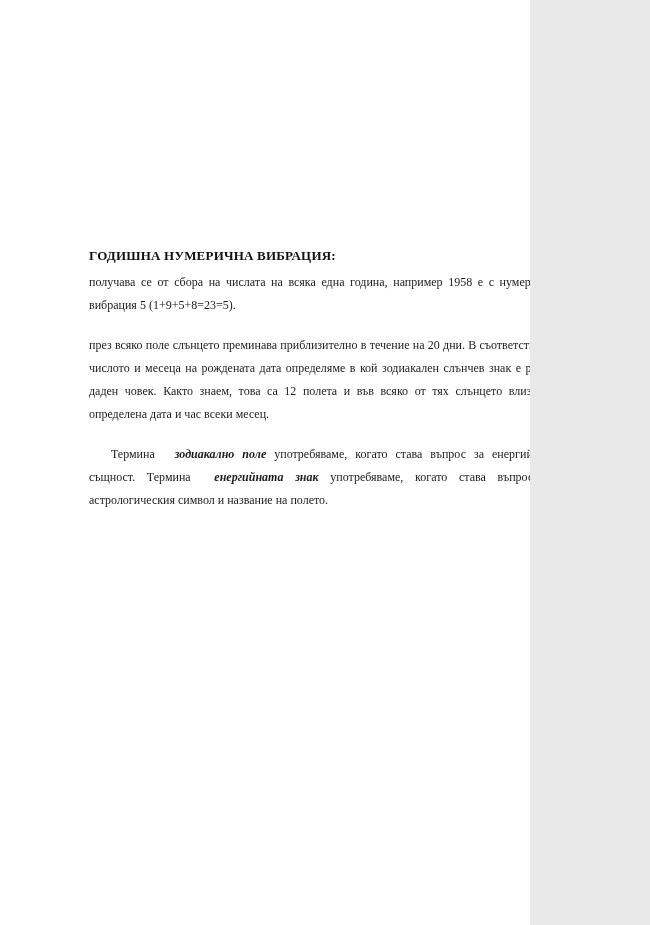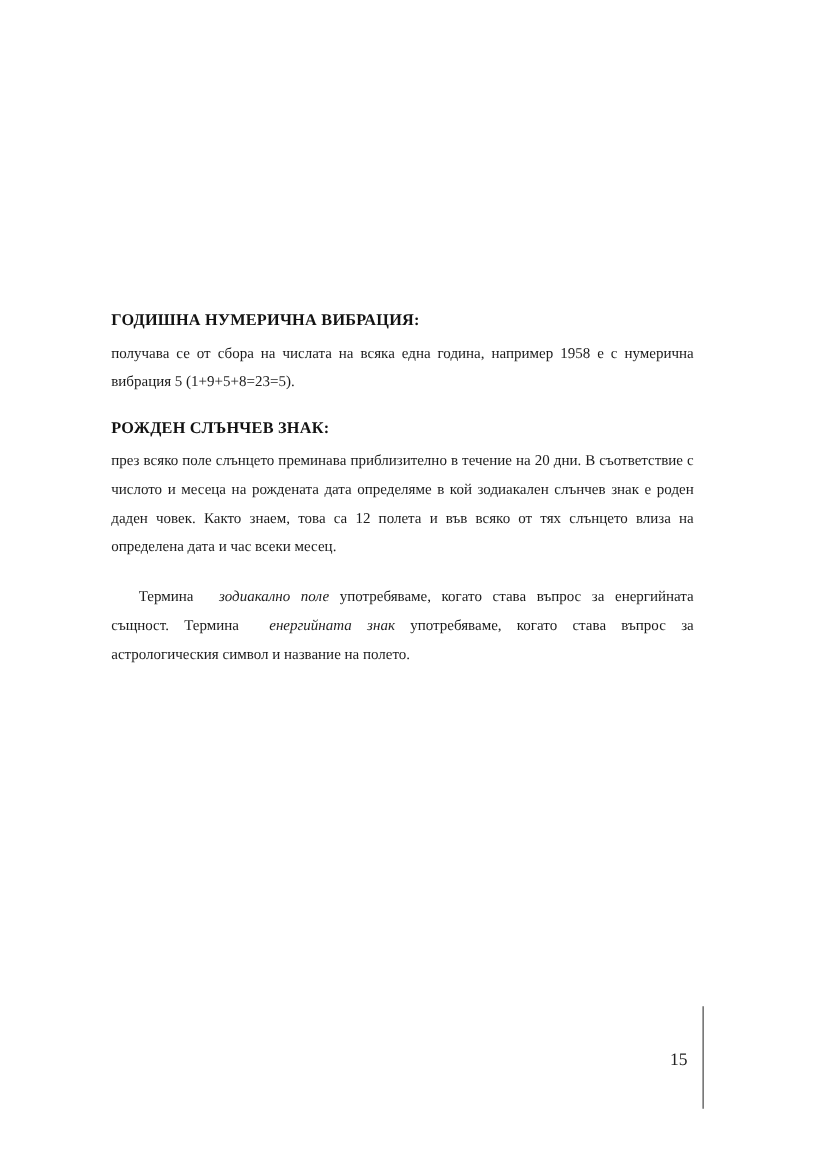--- a/index.html
+++ b/index.html
@@ -1,20 +1,20 @@
 <!DOCTYPE html>
 <html lang="bg"><head>
 <meta charset="utf-8">
 <style>
   html, body { margin: 0; padding: 0; }
   body { background: #e9e9e9; font-family: "Liberation Serif", serif; }
 
   .page {
     position: relative;
-    width: 650px;
+    width: 530px;
     height: 925px;
     background: #ffffff;
     overflow: hidden;
   }
 
   .content {
     position: absolute;
     left: 89px;
     top: 248px;
     width: 466px;
@@ -36,21 +36,21 @@
   .para {
     font-size: 12px;
     line-height: 23px;
     text-align: justify;
     color: #1c1c1c;
     margin: 0;
   }
 
   .para.indented { text-indent: 22px; margin: 0; }
 
-  .bi { font-weight: normal; font-style: italic; margin-left: 12px; }
+  .bi { font-weight: bold; font-style: italic; margin-left: 12px; }
 
   .page-number {
     position: absolute;
     left: 536px;
     top: 841px;
     font-size: 14px;
     color: #222222;
   }
 
   .scan-line {
@@ -71,21 +71,20 @@
 
     <section>
       <h2 class="heading">ГОДИШНА НУМЕРИЧНА ВИБРАЦИЯ:</h2>
       <p class="para"><span>получава се от сбора на числата на всяка една година, например 1958 е с нумерична вибрация 5 (1+9+5+8=23=5).</span></p>
     </section>
 
     <section>
     </section>
 
     <section>
-      <h2 class="heading">РОЖДЕН СЛЪНЧЕВ ЗНАК:</h2>
       <p class="para"><span>през всяко поле слънцето преминава приблизително в течение на 20 дни. В съответствие с числото и месеца на рождената дата определяме в кой зодиакален слънчев знак е роден даден човек. Както знаем, това са 12 полета и във всяко от тях слънцето влиза на определена дата и час всеки месец.</span></p>
     </section>
 
     <section class="terms">
       <p class="para indented"><span>Термина </span><span class="bi">зодиакално поле</span><span> употребяваме, когато става въпрос за енергийната същност. Термина </span><span class="bi">енергийната знак</span><span> употребяваме, когато става въпрос за астрологическия символ и название на полето.</span></p>
     </section>
 
   </main>
 
   <div class="page-number">15</div>

